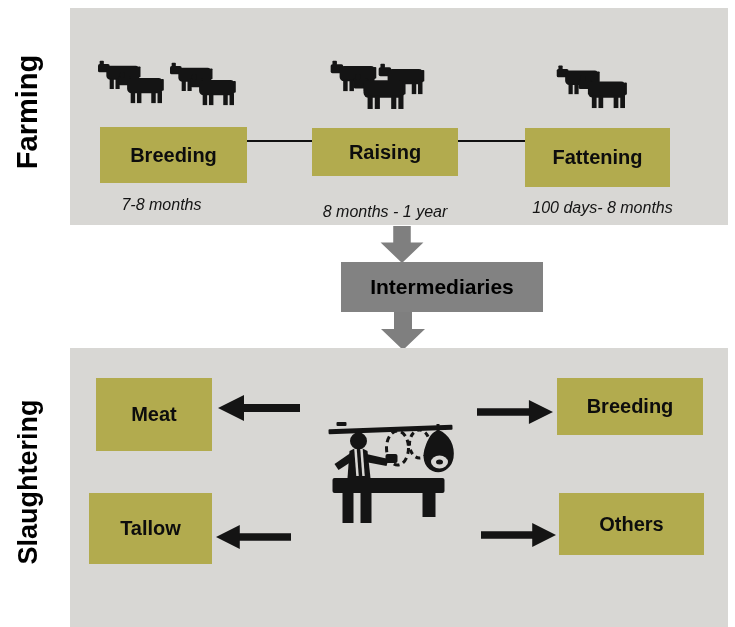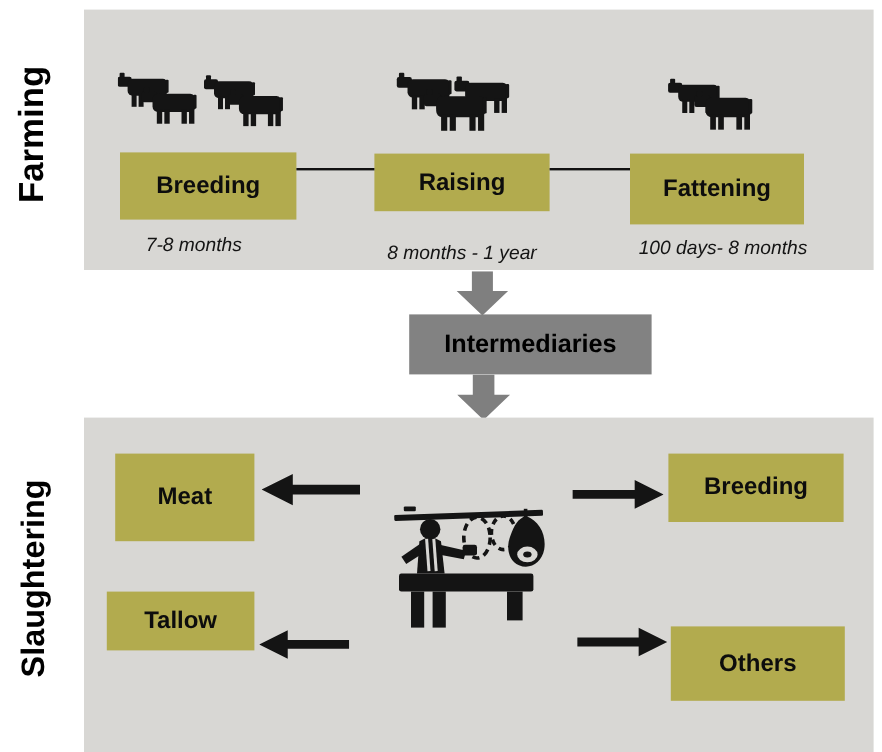--- a/index.html
+++ b/index.html
@@ -106,29 +106,29 @@
   </svg>
 
   <div class="panel" style="left:70px;top:348px;width:658px;height:279px;"></div>
 
   <div class="v-label" style="left:-102px;top:462px;width:260px;height:40px;line-height:40px;font-size:27px;">Slaughtering</div>
 
   <div class="olive-box" style="left:96px;top:378px;width:116px;height:73px;">
     <span>Meat</span>
   </div>
 
-  <div class="olive-box" style="left:89px;top:493px;width:123px;height:49px;">
+  <div class="olive-box" style="left:89px;top:493px;width:123px;height:71px;">
     <span>Tallow</span>
   </div>
 
   <div class="olive-box" style="left:557px;top:378px;width:146px;height:57px;">
     <span>Breeding</span>
   </div>
 
-  <div class="olive-box" style="left:559px;top:522px;width:145px;height:62px;">
+  <div class="olive-box" style="left:559px;top:493px;width:145px;height:62px;">
     <span>Others</span>
   </div>
 
   <svg class="black-fill" style="left:218px;top:394px;" width="82" height="28" viewBox="0 0 82 28">
     <polygon points="82,10 26,10 26,1 0,14 26,27 26,18 82,18"></polygon>
   </svg>
 
   <svg class="black-fill" style="left:216px;top:523px;" width="75" height="28" viewBox="0 0 82 28">
     <polygon points="82,10 26,10 26,1 0,14 26,27 26,18 82,18"></polygon>
   </svg>

